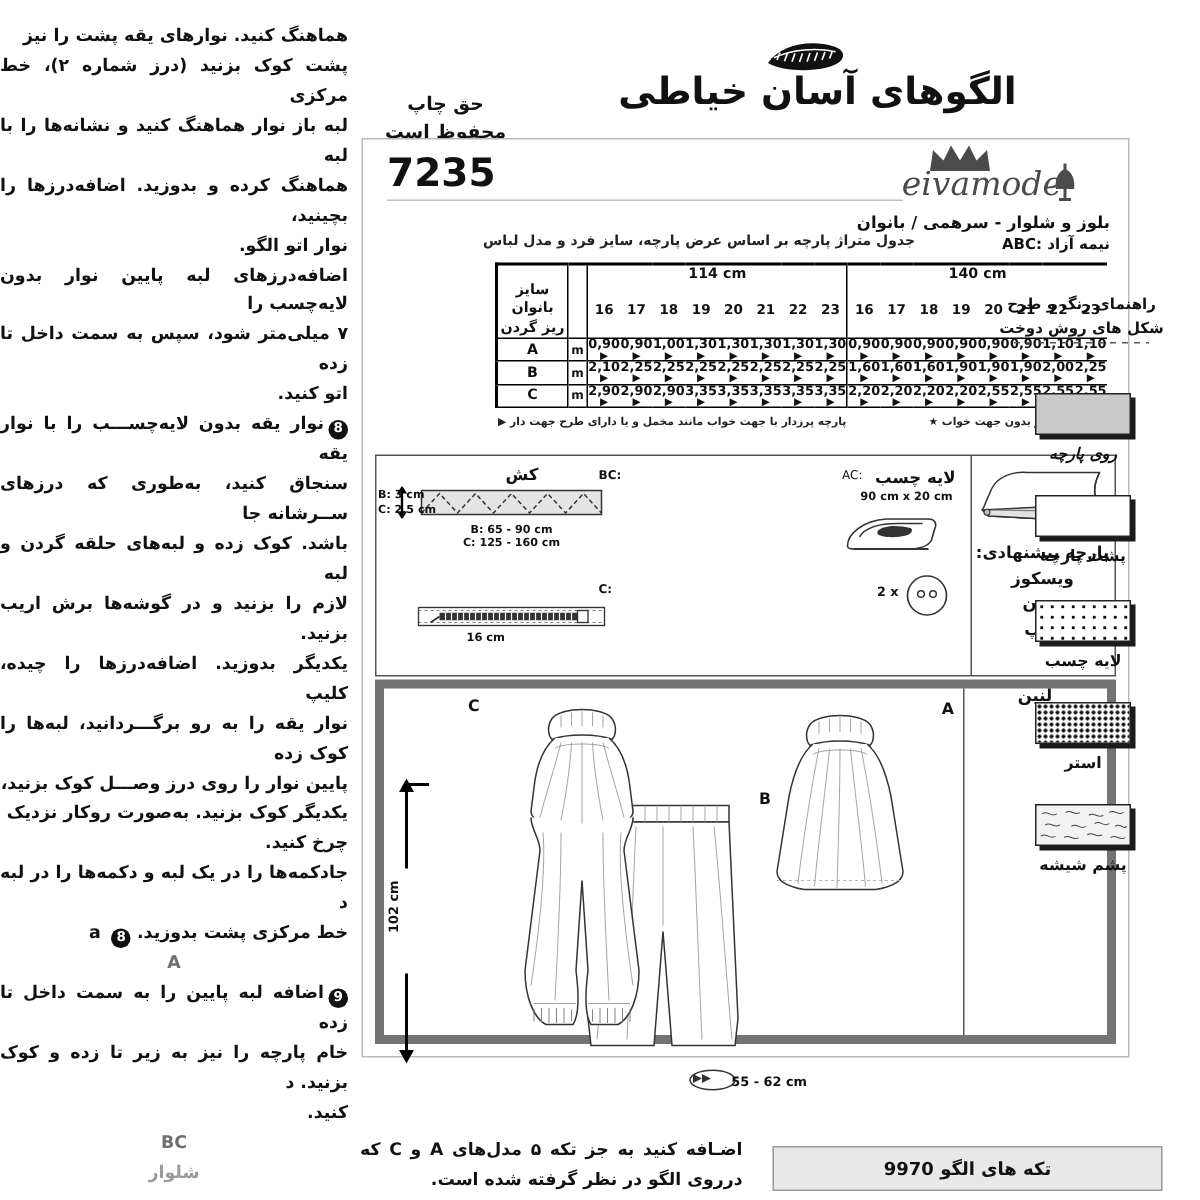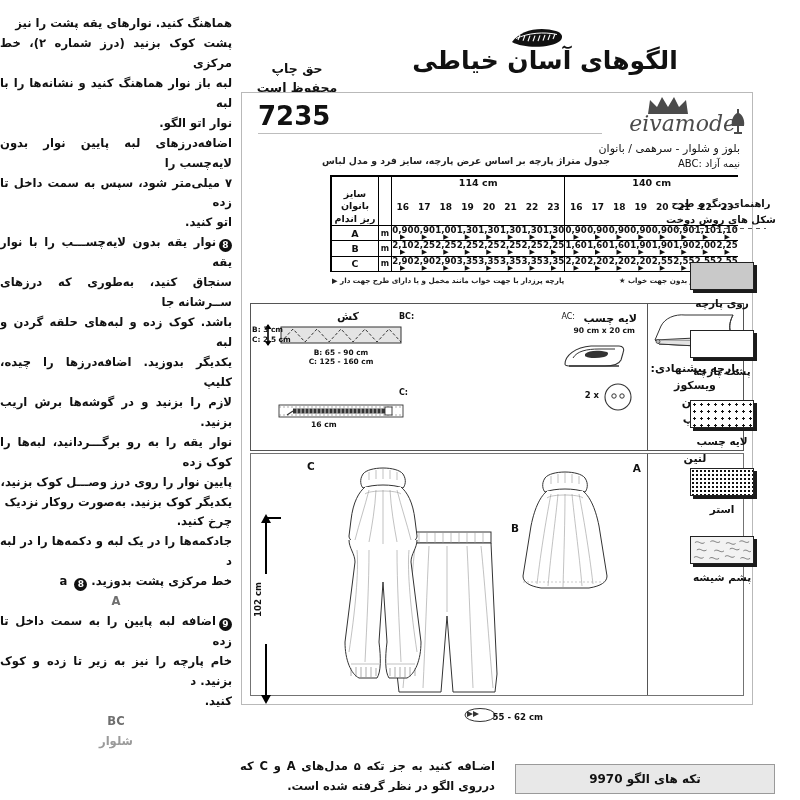--- a/index.html
+++ b/index.html
@@ -42,40 +42,40 @@
   }
 
   
   .card{
     position:absolute;left:241px;top:92px;width:512px;height:613px;
     border:1px solid #b9b9b9;background:#fff;box-sizing:border-box;
   }
 
   
   .hdr{position:absolute;left:0;top:0;right:0;height:48px;}
-  .logo-wrap{position:absolute;right:6px;top:4px;width:150px;height:44px;}
+  .logo-wrap{position:absolute;right:34px;top:4px;width:150px;height:44px;}
   .logo-crown{position:absolute;right:56px;top:0px;width:44px;height:18px;}
   .logo-text{
     position:absolute;right:10px;top:14px;
     font-family:"DejaVu Serif","Liberation Serif",serif;
     font-style:italic;font-size:22px;color:#4b4b4b;letter-spacing:0px;
     direction:ltr;
   }
   .logo-dress{position:absolute;right:0px;top:12px;width:16px;height:26px;}
   .pat-no{
     position:absolute;left:16px;top:8px;font-size:26px;font-weight:700;
     direction:ltr;letter-spacing:0px;
   }
   .hdr-rule{
     position:absolute;left:16px;right:150px;top:40px;height:1px;background:#bdbdbd;
   }
 
   
   .sub-row{position:absolute;right:12px;left:12px;top:48px;height:34px;font-size:11px;}
-  .sub-right{position:absolute;right:0;top:0;text-align:right;direction:rtl;line-height:1.45;font-weight:400;margin-left:26px;}
+  .sub-right{position:absolute;right:0;top:0;text-align:right;direction:rtl;line-height:1.45;font-weight:700;margin-left:26px;}
   .sub-right .l2{font-size:10px;}
   .sub-mid{
     position:absolute;right:130px;top:14px;font-size:9.3px;font-weight:700;direction:rtl;color:#222;
   }
 
   
   .copyright{
     position:absolute;left:253px;top:60px;width:88px;text-align:center;
     font-size:12.5px;font-weight:700;line-height:1.5;direction:rtl;
   }
@@ -130,21 +130,21 @@
   .el-b{position:absolute;left:1px;top:21px;font-size:7.4px;font-weight:700;direction:ltr;}
   .el-c{position:absolute;left:1px;top:31px;font-size:7.4px;font-weight:700;direction:ltr;}
   .el-len{position:absolute;left:40px;top:44px;font-size:7.4px;font-weight:700;direction:ltr;text-align:center;line-height:1.25;width:100px;}
   .n-c-tag{position:absolute;left:148px;top:84px;font-size:8px;font-weight:700;direction:ltr;}
   .zipper{position:absolute;left:28px;top:100px;width:124px;height:14px;}
   .zip-len{position:absolute;left:60px;top:116px;font-size:7.6px;font-weight:700;direction:ltr;}
 
   
   .garments{
     position:absolute;left:8px;right:8px;top:360px;bottom:8px;
-    border:1px solid #737373;box-sizing:border-box;text-decoration:underline;
+    border:6px solid #737373;box-sizing:border-box;text-decoration:underline;
   }
   .g-left-col{
     position:absolute;right:0;top:0;width:96px;height:100%;
     border-left:1px solid #555;box-sizing:border-box;
   }
   .fab-sugg2{
     position:absolute;right:2px;top:-4px;width:92px;text-align:center;
     font-size:11px;font-weight:700;direction:rtl;line-height:1.55;
   }
   .g-stage{position:absolute;right:96px;left:0;top:0;bottom:0;}
@@ -209,33 +209,34 @@
 </head>
 <body>
 
 <div class="page">
 
   <div class="instructions">
     <p>
       <span class="ins-line">هماهنگ کنید. نوارهای یقه پشت را نیز</span>
       <span class="ins-line">پشت کوک بزنید (درز شماره ۲)، خط مرکزی</span>
       <span class="ins-line">لبه باز نوار هماهنگ کنید و نشانه‌ها را با لبه</span>
+      <span class="ins-line">هماهنگ کرده و بدوزید. اضافه‌درزها را بچینید،</span>
       <span class="ins-line">نوار اتو الگو.</span>
     </p>
     <p>
       <span class="ins-line">اضافه‌درزهای لبه پایین نوار بدون لایه‌چسب را</span>
       <span class="ins-line">۷ میلی‌متر شود، سپس به سمت داخل تا زده</span>
       <span class="ins-line">اتو کنید.</span>
     </p>
     <p>
       <span class="num">8</span><span>نوار یقه بدون لایه‌چســـب را با نوار یقه</span>
       <span class="ins-line">سنجاق کنید، به‌طوری که درزهای ســرشانه جا</span>
       <span class="ins-line">باشد. کوک زده و لبه‌های حلقه گردن و لبه</span>
+      <span class="ins-line">لازم را بزنید و در گوشه‌ها برش اریب بزنید.</span>
       <span class="ins-line">یکدیگر بدوزید. اضافه‌درزها را چیده، کلیپ</span>
-      <span class="ins-line">لازم را بزنید و در گوشه‌ها برش اریب بزنید.</span>
       <span class="ins-line">نوار یقه را به رو برگـــردانید، لبه‌ها را کوک زده</span>
       <span class="ins-line">پایین نوار را روی درز وصـــل کوک بزنید،</span>
       <span class="ins-line">یکدیگر کوک بزنید. به‌صورت روکار نزدیک</span>
       <span class="ins-line">چرخ کنید.</span>
       <span class="ins-line">جادکمه‌ها را در یک لبه و دکمه‌ها را در لبه د</span>
       <span class="ins-line"><span>خط مرکزی پشت بدوزید.</span> <span class="num">8</span> <span class="ltr">a</span></span>
     </p>
     <span class="sec-label-dark">A</span>
     <p>
       <span class="num">9</span><span>اضافه لبه پایین را به سمت داخل تا زده</span>
@@ -305,21 +306,21 @@
         <tbody>
             <tr class="thick-top">
           <td class="labcell thick-left"></td>
           <td class="mcell vsep"></td>
           <td class="grp vsep" colspan="8">114 cm</td>
           <td class="grp vsep" colspan="8">140 cm</td>
         </tr>
         <tr>
           <td class="rtl-lab thick-left" rowspan="1">
             <div>سایز</div>
-            <div>بانوان ریز اندام</div>
+            <div>بانوان ریز گردن</div>
           </td>
           <td class="mcell vsep"></td>
           <td class="szcell vsep">16</td>
           <td class="szcell">17</td>
           <td class="szcell">18</td>
           <td class="szcell">19</td>
           <td class="szcell">20</td>
           <td class="szcell">21</td>
           <td class="szcell">22</td>
           <td class="szcell">23</td>
@@ -630,21 +631,21 @@
       </div>
     </div>
   </div>
 
   <div class="leg-head">
     <div>راهنمای رنگ و طرح</div>
     <div>شکل های روش دوخت</div>
   </div>
   <div class="leg-dash"></div>
 
-  <div class="leg-item" style="top:262px;">
+  <div class="leg-item" style="top:262px;font-style:italic;">
     <div class="sw sw-top"></div>
     <div class="sw-cap">روی پارچه</div>
   </div>
   <div class="leg-item" style="top:330px;">
     <div class="sw sw-back"></div>
     <div class="sw-cap">پشت پارچه</div>
   </div>
   <div class="leg-item" style="top:400px;">
     <div class="sw sw-interf"></div>
     <div class="sw-cap">لایه چسب</div>

